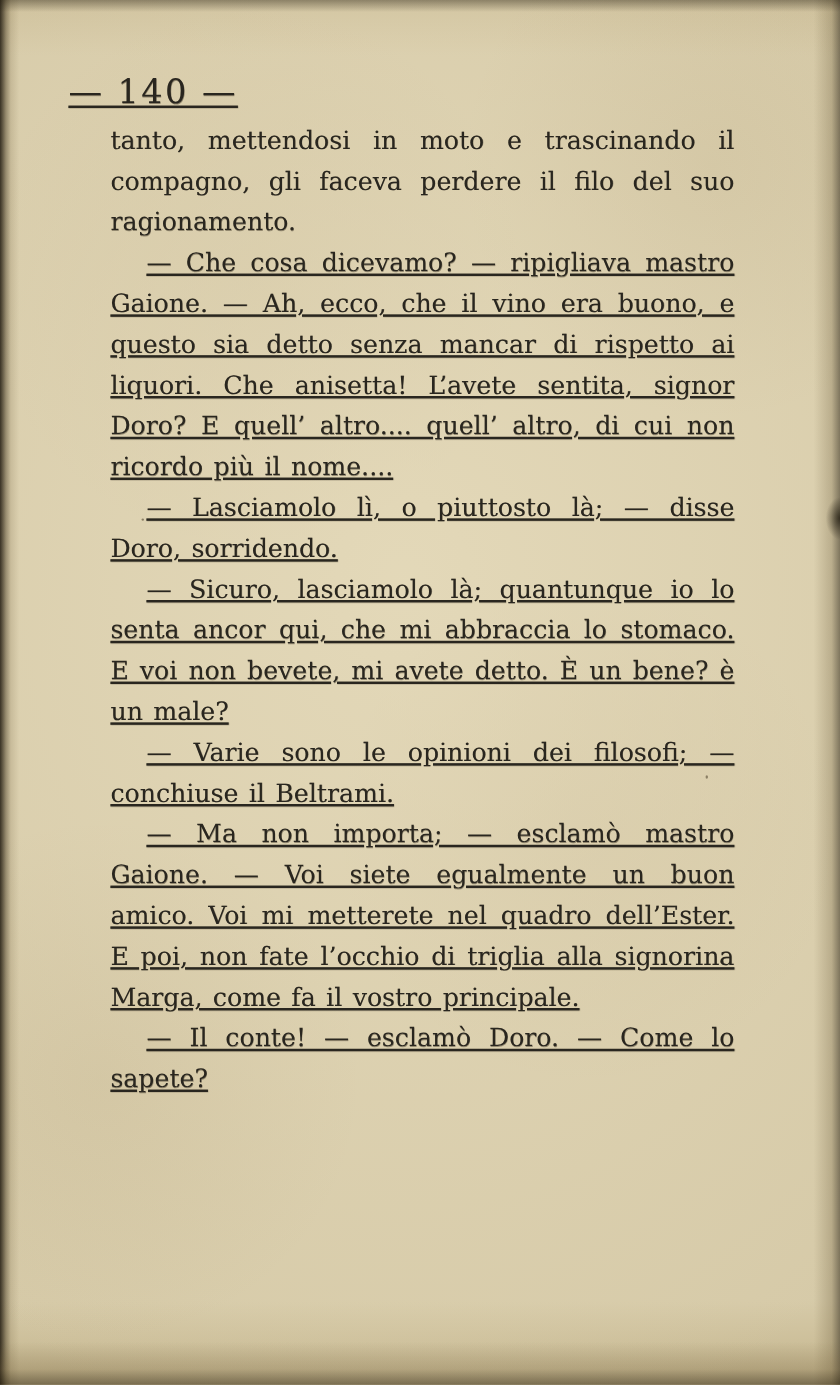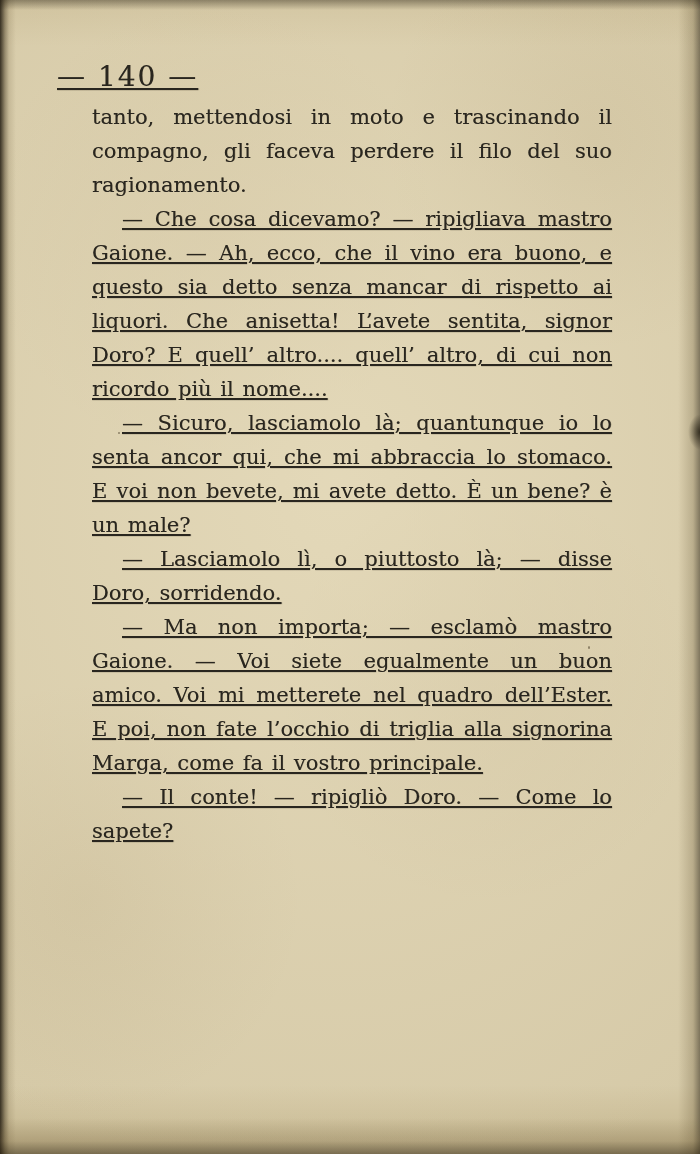--- a/index.html
+++ b/index.html
@@ -102,19 +102,20 @@
 
   <div class="speck s1"></div>
   <div class="speck s2"></div>
   <div class="speck s3"></div>
 
   <div class="page-number">— 140 —</div>
 
   <div class="text-block">
       <p class="para">tanto, mettendosi in moto e trascinando il compagno, gli faceva perdere il filo del suo ragionamento.</p>
       <p class="para indent">— Che cosa dicevamo? — ripigliava mastro Gaione. — Ah, ecco, che il vino era buono, e questo sia detto senza mancar di rispetto ai liquori. Che anisetta! L’avete sentita, signor Doro? E quell’ altro.... quell’ altro, di cui non ricordo più il nome....</p>
+      <p class="para indent">— Lasciamolo lì, o piuttosto là; — disse Doro, sorridendo.</p>
       <p class="para indent">— Sicuro, lasciamolo là; quantunque io lo senta ancor qui, che mi abbraccia lo stomaco. E voi non bevete, mi avete detto. È un bene? è un male?</p>
-      <p class="para indent">— Lasciamolo lì, o piuttosto là; — disse Doro, sorridendo.</p>
+      <p class="para indent">— Varie sono le opinioni dei filosofi; — conchiuse il Beltrami.</p>
       <p class="para indent">— Ma non importa; — esclamò mastro Gaione. — Voi siete egualmente un buon amico. Voi mi metterete nel quadro dell’Ester. E poi, non fate l’occhio di triglia alla signorina Marga, come fa il vostro principale.</p>
-      <p class="para indent">— Il conte! — ripigliò Doro. — Come lo sapete?</p>
+      <p class="para indent">— Il conte! — esclamò Doro. — Come lo sapete?</p>
     </div>
 
 </div>
 
 </body></html>

